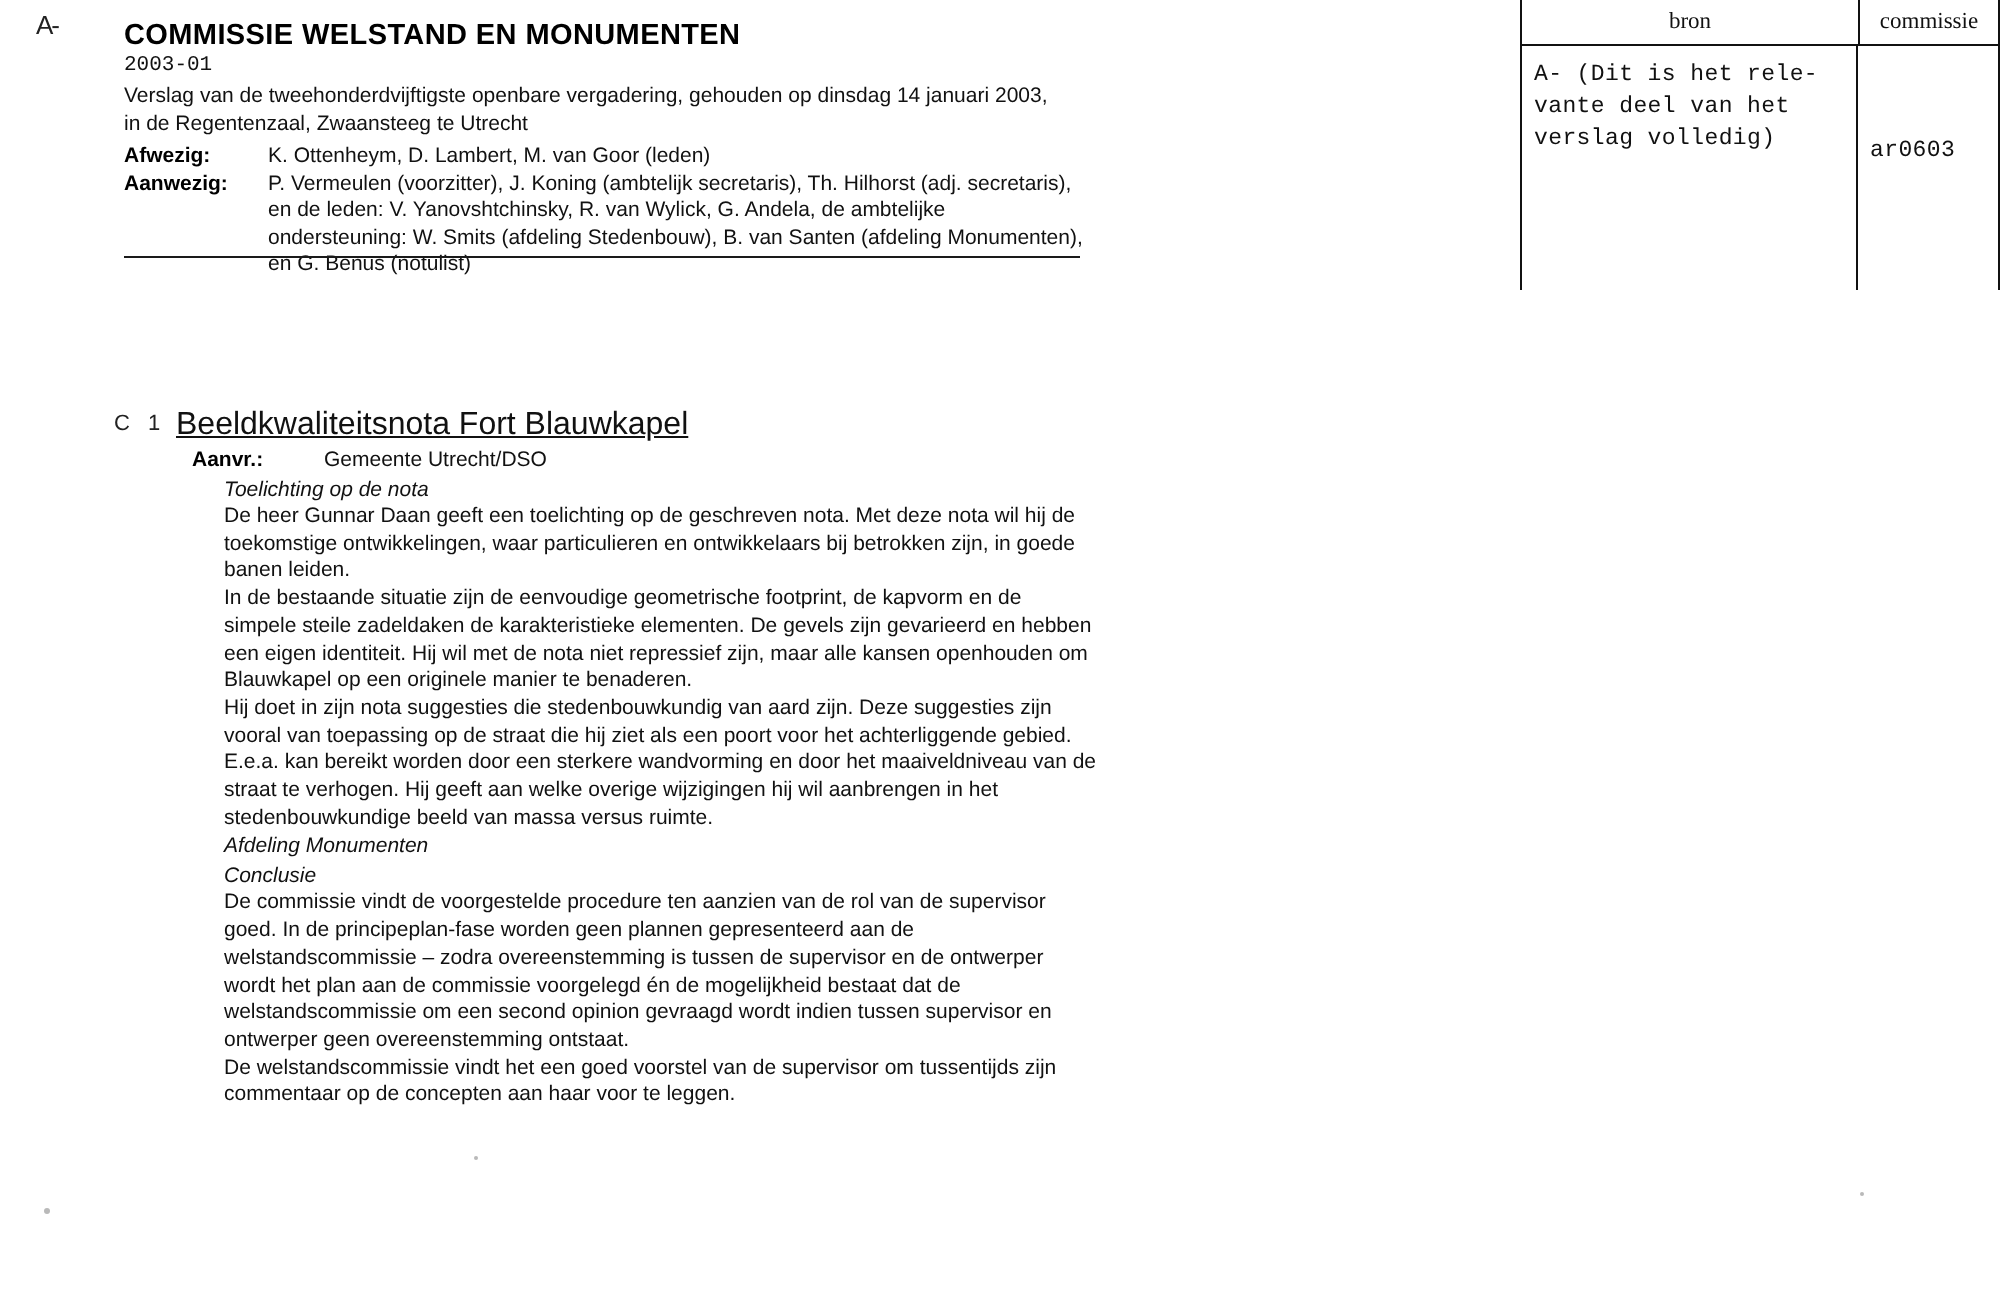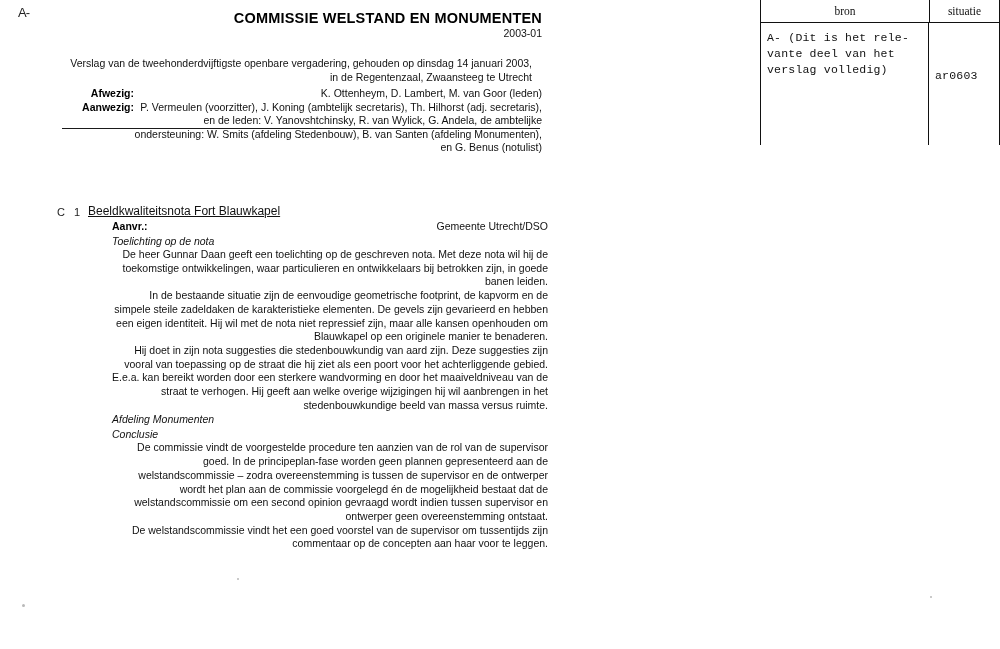--- a/index.html
+++ b/index.html
@@ -39,33 +39,33 @@
     top: 206px;
     font-size: 11px;
   }
 
   
   #header-block {
     position: absolute;
     left: 62px;
     top: 10px;
     width: 480px;
-    text-align: right;
   }
   #doc-title {
     font-size: 14.5px;
     font-weight: bold;
     letter-spacing: 0.2px;
     margin: 0 0 1px 0;
     color: #000;
   }
   #doc-number {
     font-size: 10.5px;
-    margin: 0 0 18px 0;
-    color: #111;
+    margin: 0 0 3px 0;
+    color: #111;
+    font-family: Liberation Mono, monospace;
   }
   #doc-intro {
     font-size: 10.5px;
     line-height: 13.5px;
     margin: 0 0 3px 0;
     color: #111;
     max-width: 470px;
   }
   .attend-row {
     display: flex;
@@ -150,31 +150,30 @@
   }
 
   
   #body-block {
     position: absolute;
     left: 88px;
     top: 204px;
     width: 460px;
   }
   #agenda-title {
-    font-size: 12px;
+    font-size: 16px;
     text-decoration: underline;
     margin: 0 0 2px 0;
     color: #111;
   }
   .sub-row {
     display: flex;
     font-size: 10.5px;
     line-height: 13.5px;
-    margin-left: 24px;
-    justify-content: space-between;
+    margin-left: 8px;
   }
   .sub-label {
     font-weight: bold;
     flex: 0 0 66px;
     color: #000;
   }
   .sub-value {
     color: #111;
   }
   .sec-head {
@@ -182,42 +181,42 @@
     font-size: 10.5px;
     line-height: 13.5px;
     margin: 1px 0 0 24px;
     color: #111;
   }
   .para {
     font-size: 10.5px;
     line-height: 13.7px;
     margin: 0 0 0 24px;
     color: #111;
-    text-align: right;
+    text-align: left;
     max-width: 450px;
   }
 
   
   .speck {
     position: absolute;
     background: #b9b9b9;
     border-radius: 50%;
   }
 </style>
 </head>
 <body>
 
 <div class="margin-mark" id="mark-a">A-</div>
 <div class="margin-mark" id="mark-c">C</div>
 <div class="margin-mark" id="mark-1">1</div>
 
 <div id="stamp-table">
   <div id="stamp-head">
     <div class="cell left">bron</div>
-    <div class="cell right">situatie</div>
+    <div class="cell right">commissie</div>
   </div>
   <div id="stamp-body">
     <div class="cell left">
       <div class="mono-hand" style="white-space: pre-line;">A- (Dit is het rele-
 vante deel van het
 verslag volledig)</div>
     </div>
     <div class="cell right">
       <div class="mono-hand">ar0603</div>
     </div>

